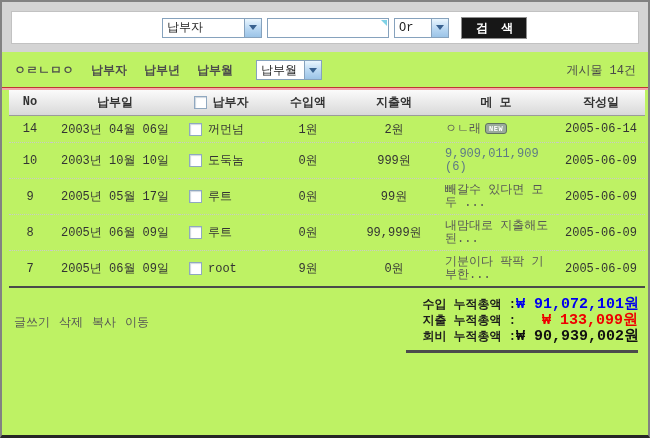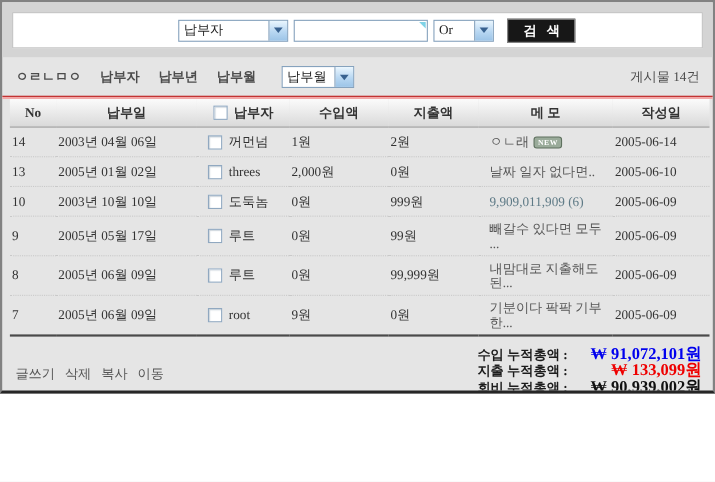--- a/index.html
+++ b/index.html
@@ -1,19 +1,19 @@
 <!DOCTYPE html>
 <html><head>
 <meta charset="utf-8">
 <style>
   * { box-sizing: border-box; }
   html,body { margin:0; padding:0; background:#fff; }
   .page {
-    position:relative; width:650px; height:358px; overflow:hidden;
-    background:#e5e5e5; font-family:Liberation Serif, serif;
+    position:relative; width:650px; height:438px; overflow:hidden;
+    background:#bef264; font-family:Liberation Mono, monospace;
     border:2px solid #828282; border-bottom:3px solid #262626;
   }
   
   .search-strip { background:#d4d4d4; padding:9px 9px 8px 9px; }
   .search-panel {
     background:#fff; border:1px solid #c2c2c2; height:33px;
     display:flex; align-items:center; padding-left:150px;
   }
   .xpselect {
     display:inline-flex; align-items:center; height:20px; background:#fff;
@@ -46,21 +46,21 @@
   .nav-links { display:flex; gap:17px; margin-right:16px; }
   .nav-link { font-size:12px; font-weight:bold; color:#4c4c4c; cursor:pointer; white-space:nowrap; }
   .post-count { margin-left:auto; font-size:12px; color:#4a4a4a; }
   .red-line { height:3px; margin:2px 0 0 0; background:linear-gradient(to bottom,#c23434 0 40%,#f2a8a8 40% 100%); }
   
   table.board { width:636px; margin:0 7px; border-collapse:collapse; table-layout:fixed; border-bottom:2px solid #4a4a4a; }
   table.board th {
     background:linear-gradient(#fbfbfb,#d9d9d9); height:25px;
     font-size:12px; color:#333; border-bottom:1px solid #9b9b9b; font-weight:bold; padding:2px 0;
   }
-  table.board td { font-size:12px; color:#333; padding:5px 2px 4px 2px; }
+  table.board td { font-size:12px; color:#333; text-align:center; padding:5px 2px 4px 2px; }
   table.board tbody tr + tr td { border-top:1px dotted #c9c9c9; }
   .th-payer-inner, .payer-wrap { display:flex; align-items:center; justify-content:center; gap:6px; }
   .payer-wrap { justify-content:flex-start; padding-left:8px; }
   .checkbox {
     display:inline-block; width:13px; height:13px; background:#fff;
     border:1px solid #90a8c0; box-shadow:inset 1px 1px 1px rgba(60,90,120,.25); cursor:pointer; flex:0 0 13px;
   }
   .payer-name { cursor:pointer; }
   .c-memo { text-align:left !important; padding-left:10px !important; line-height:13px; }
   .memo-text { color:#565656; cursor:pointer; word-break:break-all; }
@@ -156,36 +156,20 @@
           </span>
         </td>
         <td>1원</td>
         <td>2원</td>
         <td class="c-memo">
           <span class="memo-text">ㅇㄴ래</span><span class="new-badge">NEW</span>
         </td>
         <td>2005-06-14</td>
       </tr>
         <tr>
-        <td>13</td>
-        <td>2005년 01월 02일</td>
-        <td>
-          <span class="payer-wrap">
-            <span class="checkbox"></span>
-            <span class="payer-name">threes</span>
-          </span>
-        </td>
-        <td>2,000원</td>
-        <td>0원</td>
-        <td class="c-memo">
-          <span class="memo-text">날짜 일자 없다면..</span>
-        </td>
-        <td>2005-06-10</td>
-      </tr>
-        <tr>
         <td>10</td>
         <td>2003년 10월 10일</td>
         <td>
           <span class="payer-wrap">
             <span class="checkbox"></span>
             <span class="payer-name">도둑놈</span>
           </span>
         </td>
         <td>0원</td>
         <td>999원</td>

